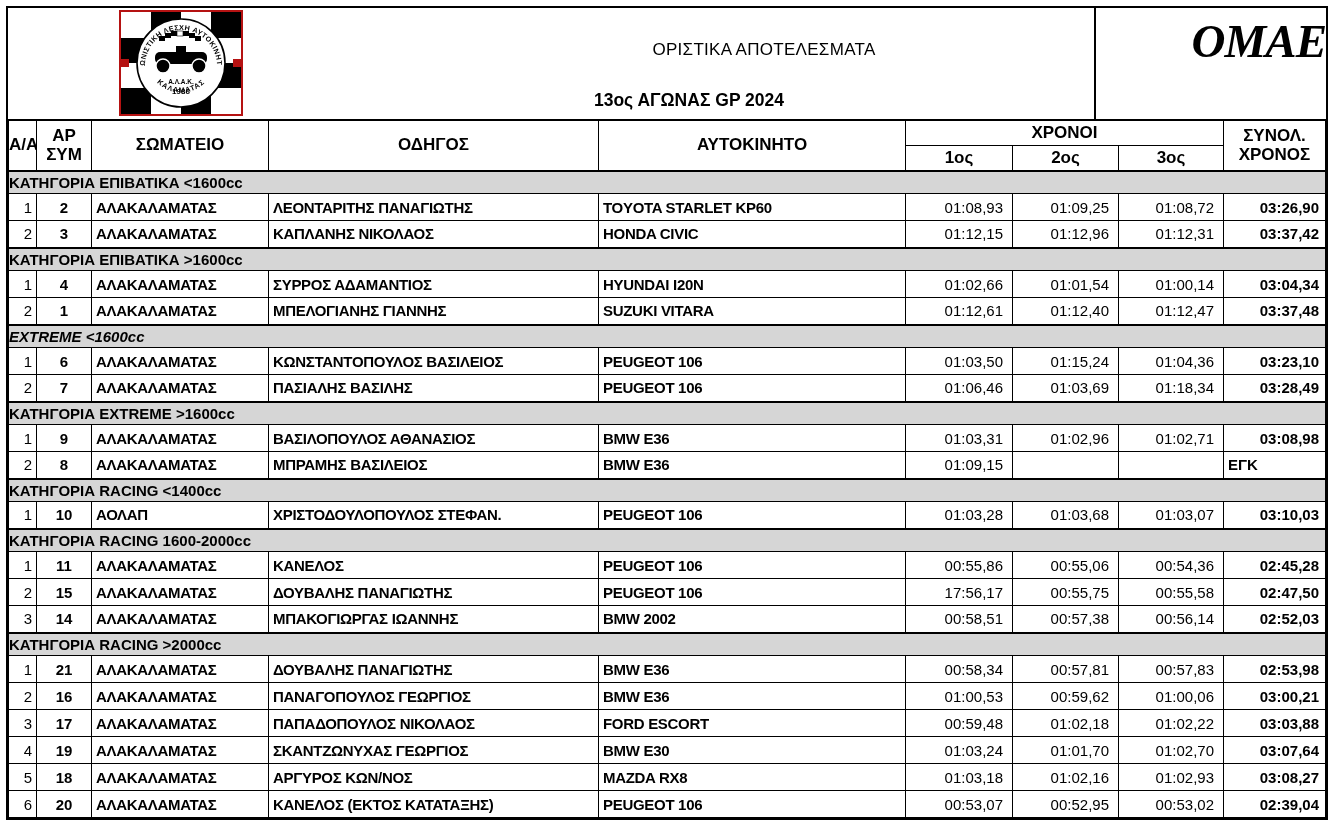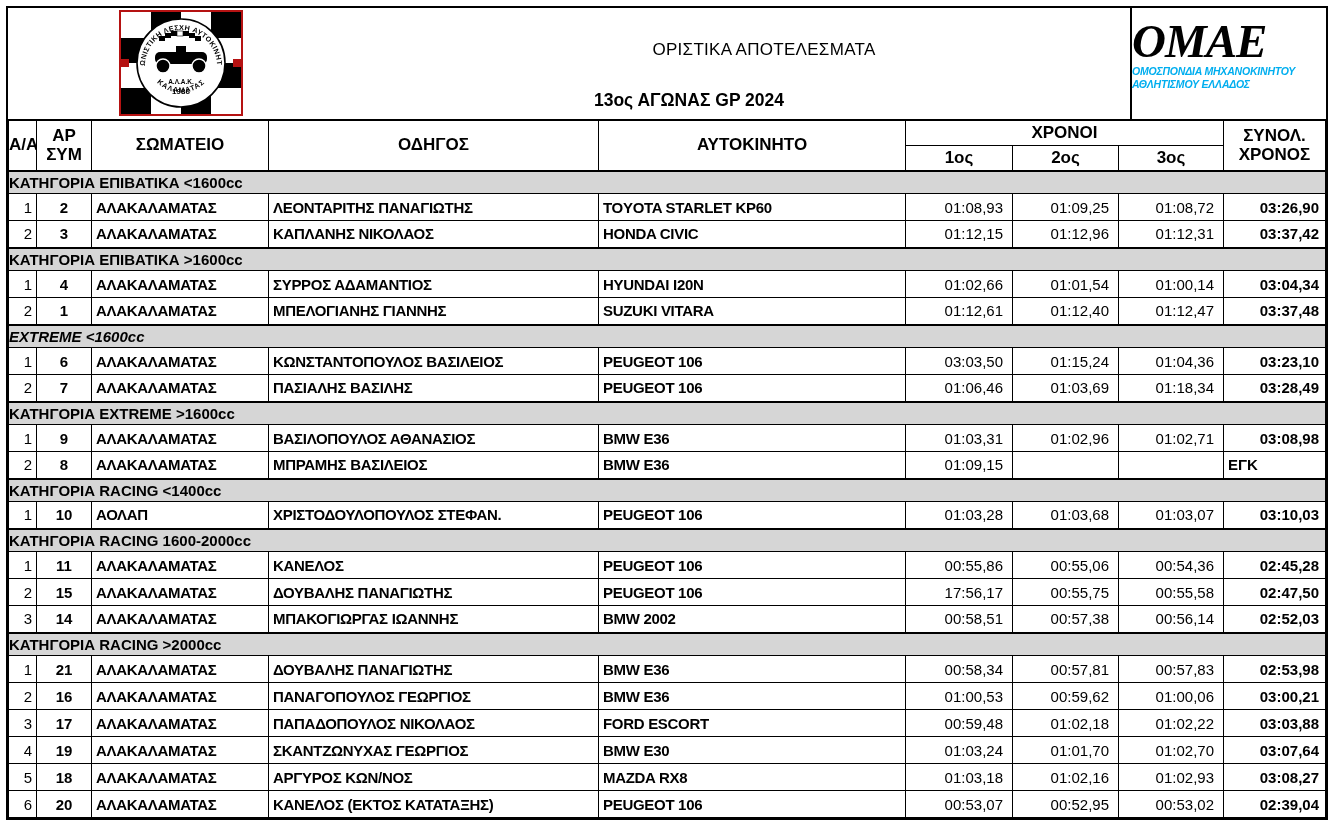--- a/index.html
+++ b/index.html
@@ -19,23 +19,23 @@
   .club-logo svg { width:100%; height:100%; display:block; }
   .main-title {
     position:absolute; top:32px; left:350px; right:156px;
     text-align:center; font-size:17px; letter-spacing:0.3px;
   }
   .sub-title {
     position:absolute; top:82px; left:300px; right:256px;
     text-align:center; font-size:17.5px; font-weight:bold;
   }
   .omae-box {
-    position:absolute; right:0; top:0; width:196px; height:111px;
+    position:absolute; right:0; top:0; width:232px; height:111px;
     border-left:2px solid #000; box-sizing:border-box;
-    text-align:left; padding-top:10px;
+    text-align:right; padding-top:10px;
   }
   .omae-acronym {
     font-size:47px; font-weight:900; font-style:italic; line-height:1;
     letter-spacing:-1px; font-family:"Liberation Serif", serif;
   }
   .omae-sub { font-size:10.5px; font-weight:bold; font-style:italic; line-height:1.25; letter-spacing:-0.2px; }
 
   
   table.results { border-collapse:collapse; table-layout:fixed; width:1317px; }
   .results th, .results td {
@@ -115,24 +115,20 @@
           <text x="60" y="72" font-size="6.5" font-weight="bold" text-anchor="middle" fill="#000">Α.Λ.Α.Κ.</text>
           <text x="60" y="82" font-size="8" font-weight="bold" text-anchor="middle" fill="#000">1986</text>
         </svg>
       </div>
 
       <div class="main-title">ΟΡΙΣΤΙΚΑ ΑΠΟΤΕΛΕΣΜΑΤΑ</div>
       <div class="sub-title">13ος ΑΓΩΝΑΣ GP 2024</div>
 
       <div class="omae-box">
         <div class="omae-acronym">OMAE</div>
-        <div class="omae-sub" style="color:#00AEEF;">
-          <div>ΟΜΟΣΠΟΝΔΙΑ ΜΗΧΑΝΟΚΙΝΗΤΟΥ</div>
-          <div>ΑΘΛΗΤΙΣΜΟΥ ΕΛΛΑΔΟΣ</div>
-        </div>
       </div>
     </div>
 
     <table class="results">
       <colgroup>
         <col style="width:28px">
           <col style="width:55px">
           <col style="width:177px">
         <col style="width:330px">
           <col style="width:307px">
@@ -216,21 +212,21 @@
           </tr>
           <tr class="section-row">
             <td colspan="9" style="background: rgb(214, 214, 214); font-style: italic;">EXTREME &lt;1600cc</td>
           </tr>
           <tr class="data-row">
             <td class="col-pos">1</td>
             <td class="col-num">6</td>
             <td class="col-club">ΑΛΑΚΑΛΑΜΑΤΑΣ</td>
             <td class="col-driver">ΚΩΝΣΤΑΝΤΟΠΟΥΛΟΣ ΒΑΣΙΛΕΙΟΣ</td>
             <td class="col-car">PEUGEOT 106</td>
-            <td class="col-time">03:03,50</td>
+            <td class="col-time">01:03,50</td>
             <td class="col-time">01:15,24</td>
             <td class="col-time">01:04,36</td>
             <td class="col-total">03:23,10</td>
           </tr>
           <tr class="data-row">
             <td class="col-pos">2</td>
             <td class="col-num">7</td>
             <td class="col-club">ΑΛΑΚΑΛΑΜΑΤΑΣ</td>
             <td class="col-driver">ΠΑΣΙΑΛΗΣ ΒΑΣΙΛΗΣ</td>
             <td class="col-car">PEUGEOT 106</td>

